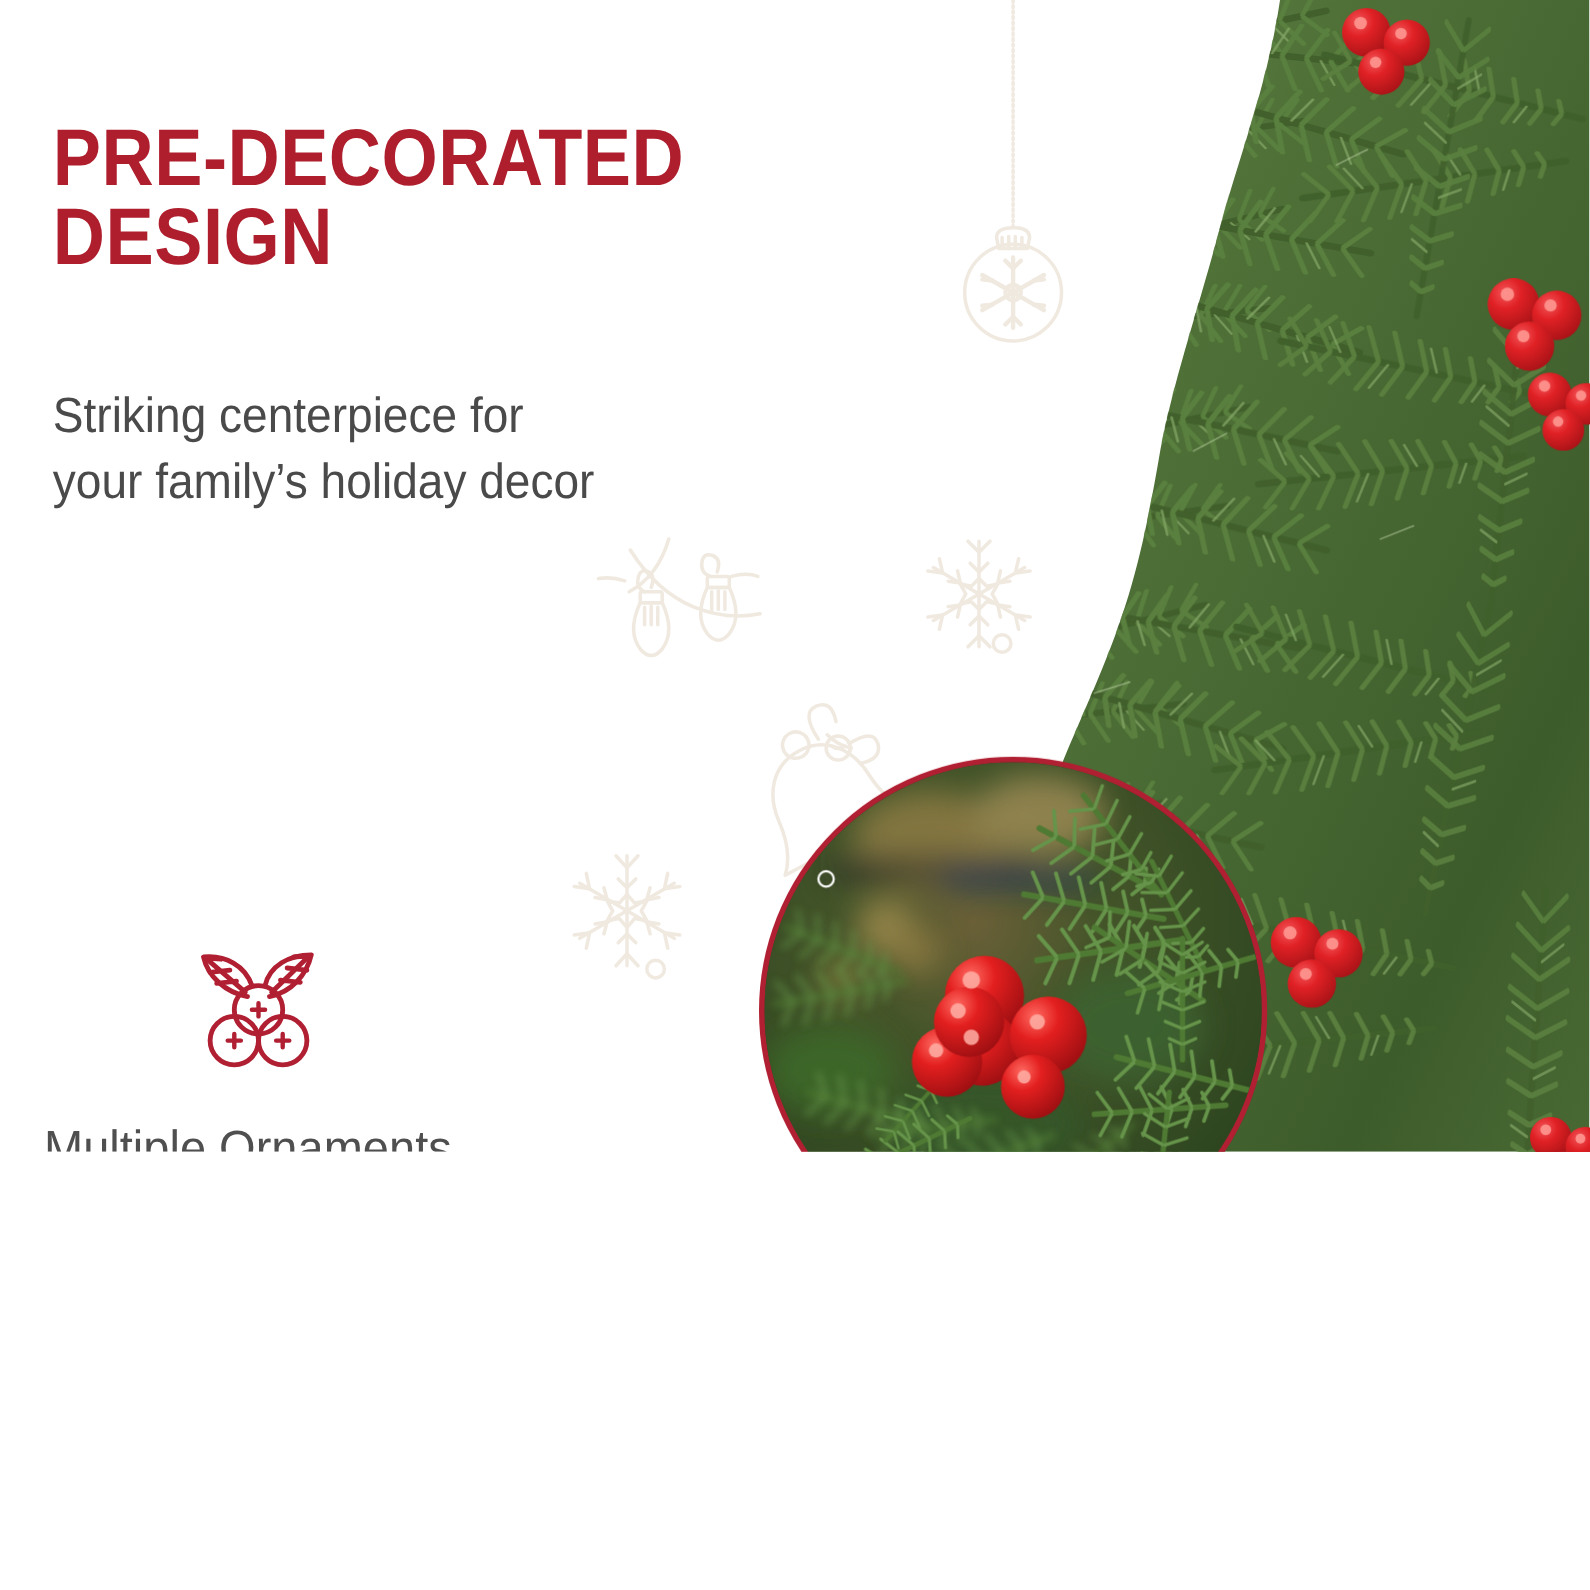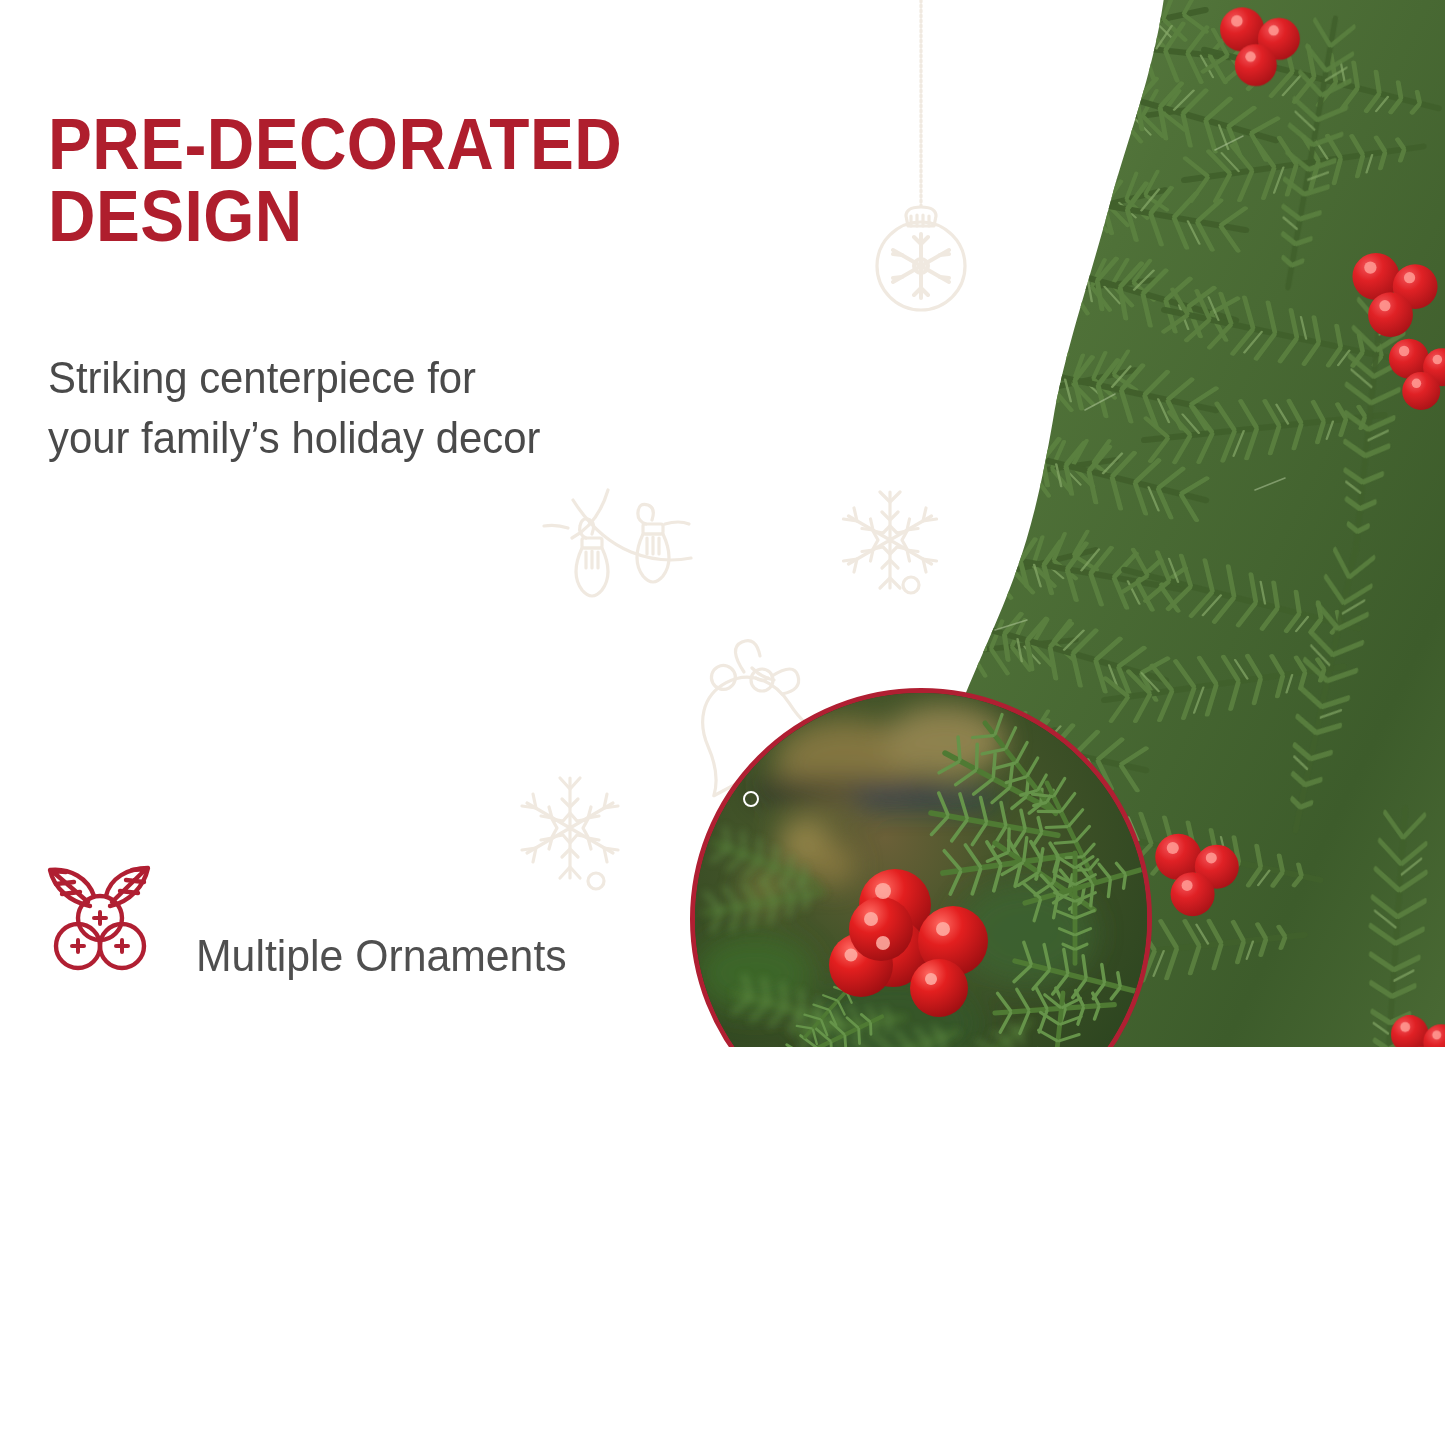--- a/index.html
+++ b/index.html
@@ -57,22 +57,23 @@
     transform-origin: left top;
   }
   #subtitle .sub-line { display: block; white-space: nowrap; }
 
   
   #feature-row {
     position: absolute;
     left: 40px;
     top: 862px;
     display: flex;
-    align-items: flex-end;
+    align-items: center;
     gap: 36px;
+    flex-direction: column;
   }
   #feature-row .feat-icon {
     width: 120px;
     height: 120px;
     flex: 0 0 120px;
   }
   #feature-row .feat-label {
     color: #4f4f4f;
     font-family: "Liberation Sans Narrow", "Liberation Sans", sans-serif;
     font-weight: 400;

